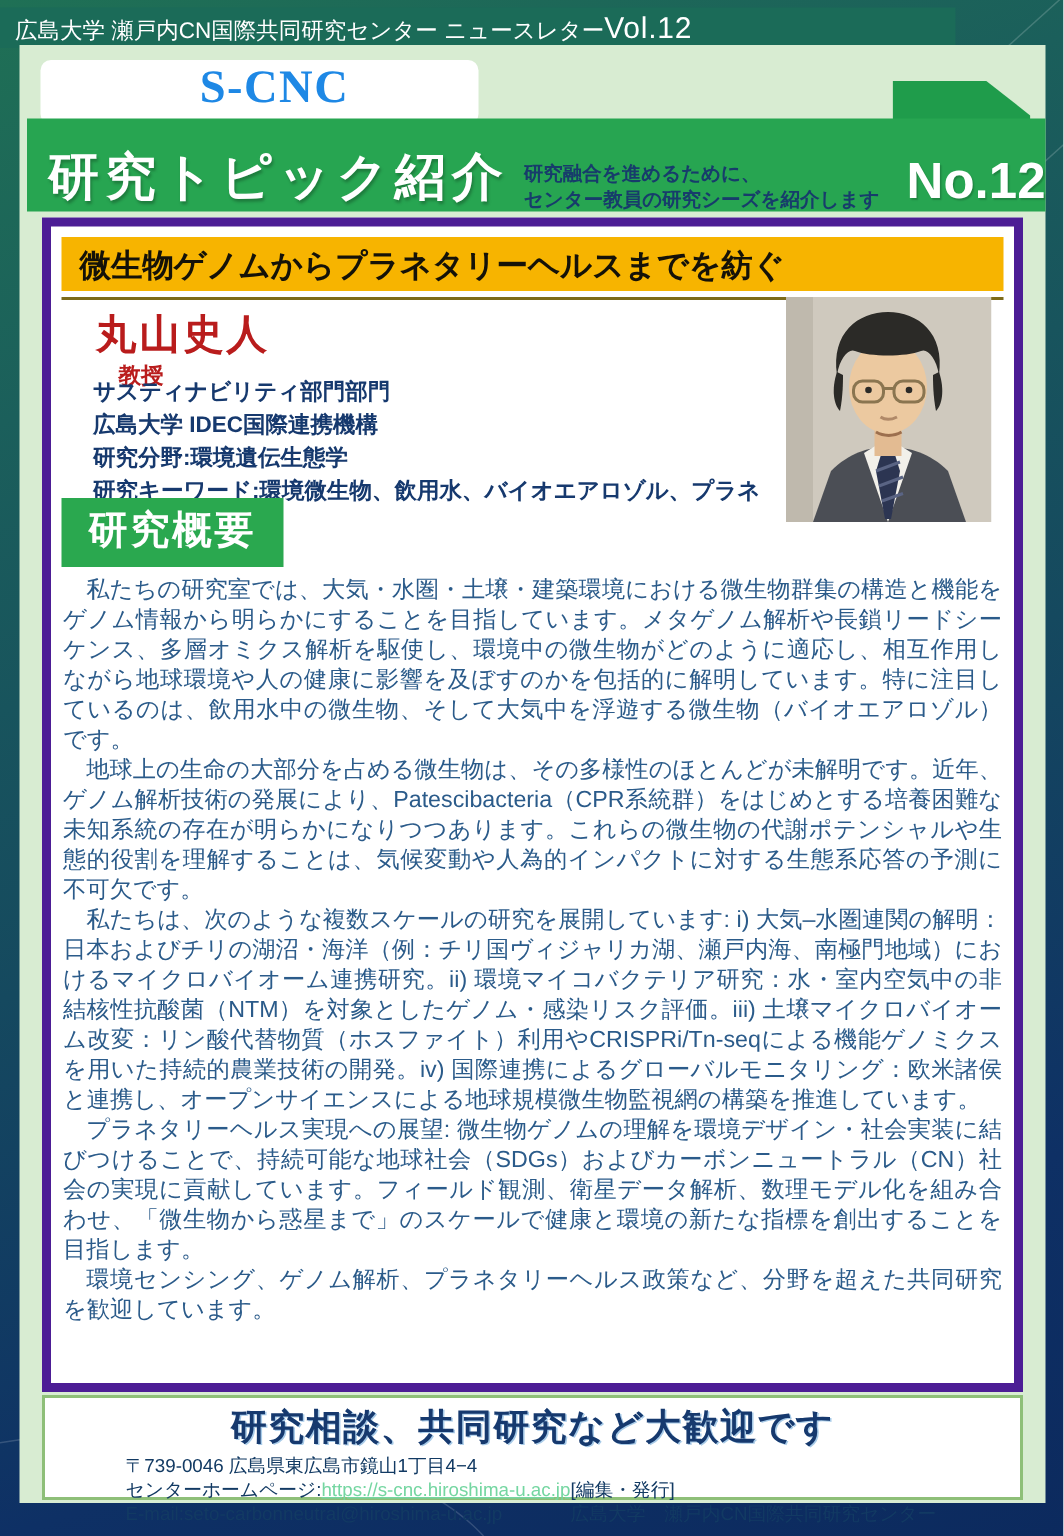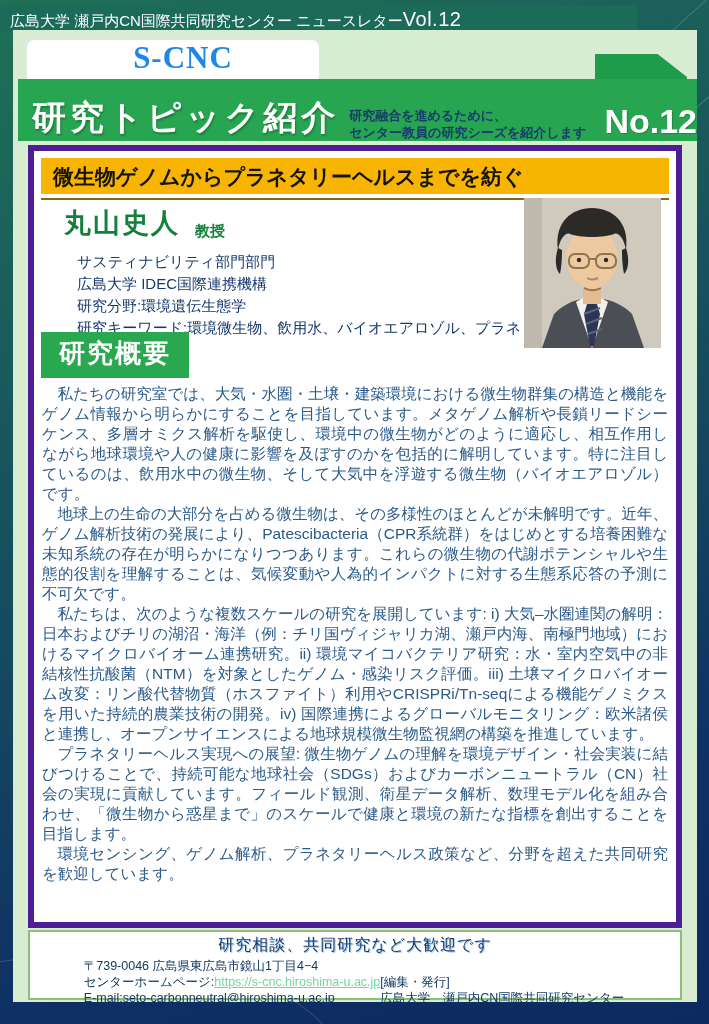--- a/index.html
+++ b/index.html
@@ -54,44 +54,44 @@
   .content-box {
     position:absolute; left:15px; top:115px; width:654px; height:783px; background:#fff;
     border:6px solid #4c1d95;
   }
   .headline {
     position:absolute; left:7px; right:7px; top:7px; height:36px; background:#f7b400;
     color:#151208; font-weight:bold; font-size:21px; padding:5px 12px 0; white-space:nowrap; overflow:hidden;
   }
   .headline-rule { position:absolute; left:7px; right:7px; top:47px; height:2px; background:#7d6b1a; }
 
-  .author-name-row { position:absolute; left:30px; top:54px; display:flex; align-items:flex-end; color:#15803d; }
+  .author-name-row { position:absolute; left:30px; top:54px; display:flex; align-items:flex-start; color:#b91c1c;flex-direction:column; }
   .author-name { font-size:27px; font-weight:bold; letter-spacing:2px; }
   .author-title { font-size:15px; font-weight:bold; margin-left:15px; }
-  .affil { position:absolute; left:28px; top:100px; width:452px; color:#16396e; font-size:15px; font-weight:normal; line-height:22px;margin-left:15px; }
+  .affil { position:absolute; left:28px; top:100px; width:452px; color:#16396e; font-size:15px; font-weight:bold; line-height:22px; }
 
   .photo { position:absolute; left:490px; top:47px; width:137px; height:150px; }
 
   .section-label {
     position:absolute; left:7px; top:181px; background:#2aa84f; color:#fff; font-weight:bold;
     font-size:26px; padding:4px 18px 7px; letter-spacing:2px;
   }
   .body-text {
     position:absolute; left:8px; right:8px; top:233px; color:#2b5b8a; font-size:15.5px;
     line-height:20px; text-align:justify;
   }
   .body-text p { text-indent:1em; margin:0; }
 
   
   .footer-box {
     position:absolute; left:15px; top:900px; width:654px; height:70px; background:#fff;
     border:2px solid #8ebf78;
   }
   .footer-title {
-    text-align:center; font-size:16px; font-weight:normal; color:#16396e; margin-top:3px;
+    text-align:center; font-size:24px; font-weight:bold; color:#16396e; margin-top:3px;
     text-shadow:1px 1px 0 #a8cbe8; letter-spacing:1px;
   }
   .footer-cols { display:flex; justify-content:center; margin:2px 16px 0 14px; font-size:12.5px; line-height:16px; color:#123a63; }
   .footer-link { color:#74d6a1; text-decoration:underline; cursor:pointer; }
   .footer-right { padding-top:16px; }
 </style>
 </head>
 <body>
 
 <div class="stage">

